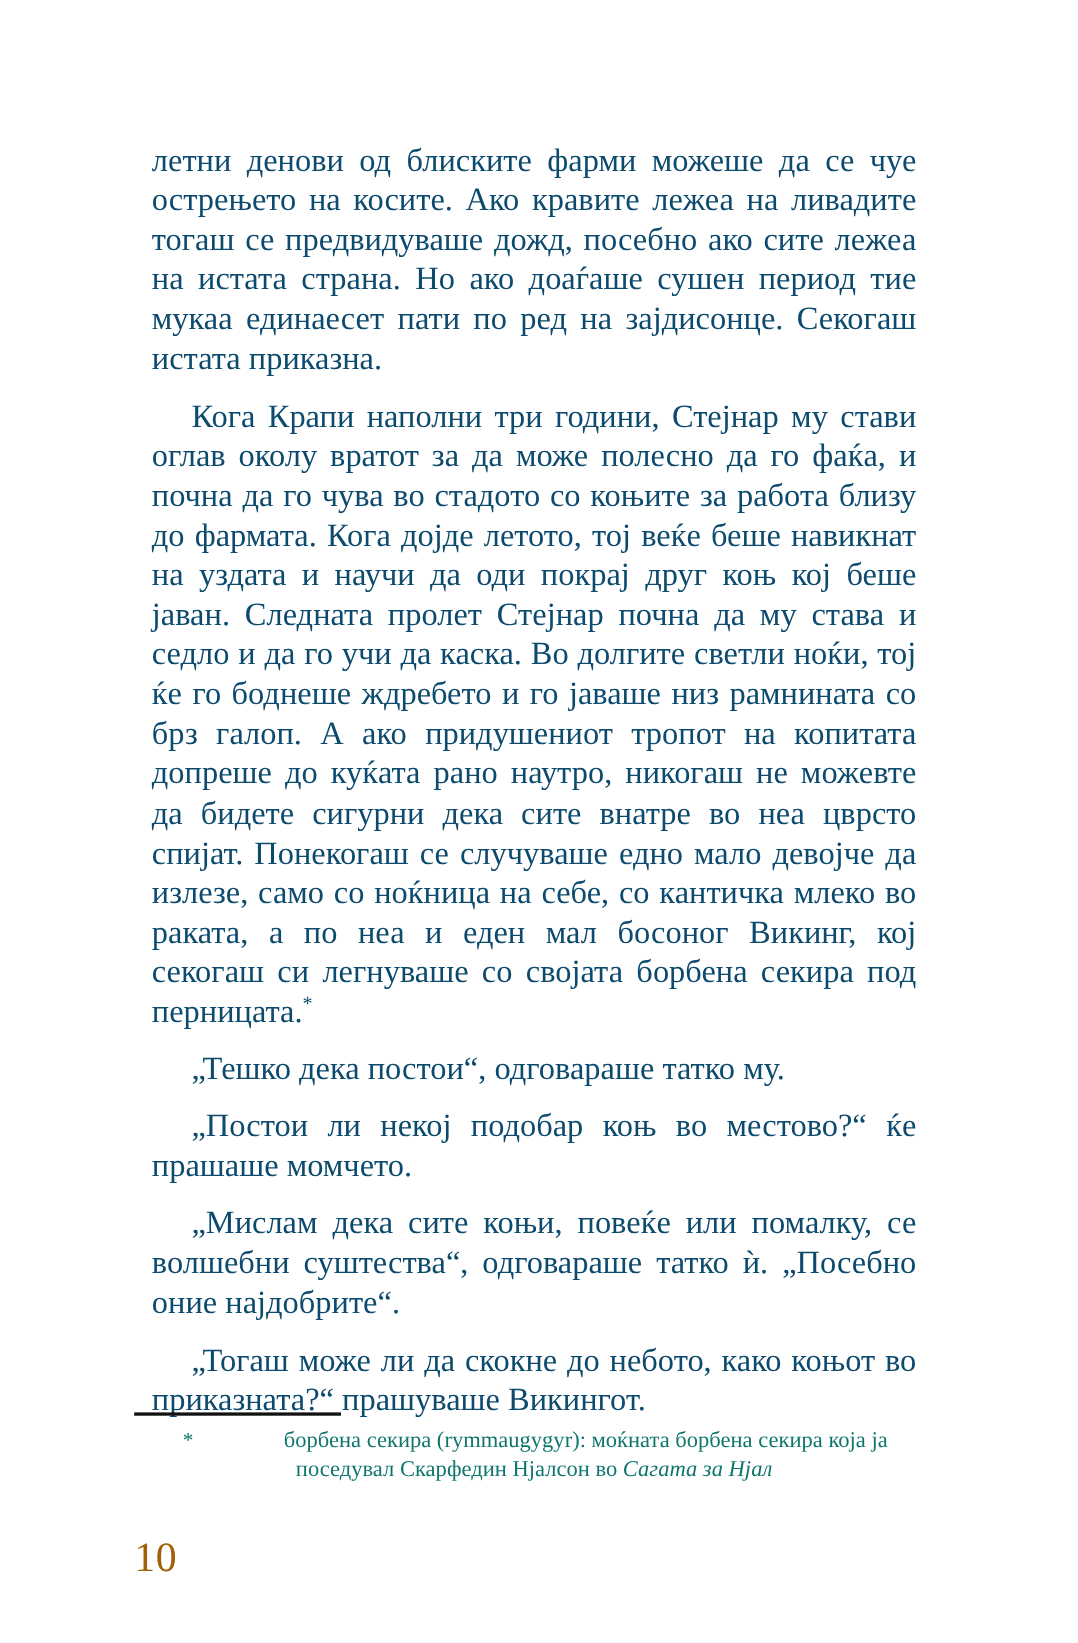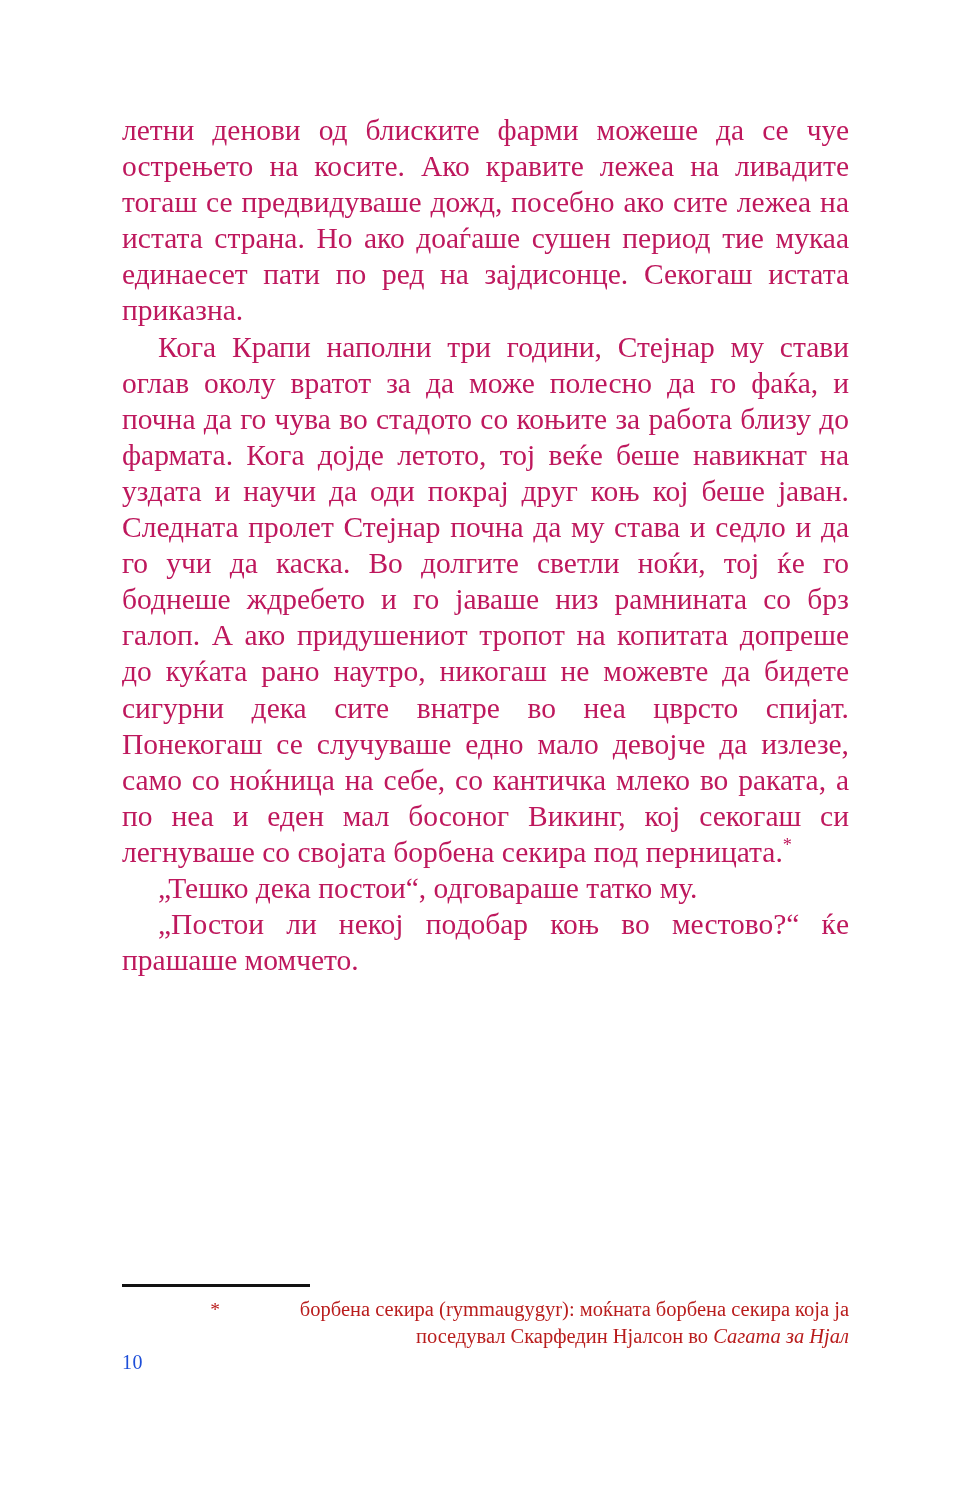--- a/index.html
+++ b/index.html
@@ -24,26 +24,26 @@
 
   
   .textblock {
     position: absolute;
     left: 122px;
     top: 112px;
     width: 727px;
   }
 
   .para {
-    margin: 0;
+    margin: 16px;
     font-size: 29.5px;
     line-height: 36.1px;
     text-align: justify;
     text-justify: inter-word;
-    color: #be185d;
+    color: #0c4a6e;
     hyphens: none;
     -webkit-hyphens: none;
     word-spacing: 0.0em;
   }
 
   .para.cont {
     text-indent: 0;
   }
 
   .para.indent {
@@ -68,22 +68,22 @@
     width: 188px;
     height: 0;
     border-top: 3px solid #111111;
     margin: 0 0 9px 0;
   }
 
   .footnote-text {
     margin: 0;
     font-size: 20.5px;
     line-height: 27px;
-    text-align: right;
-    color: #b91c1c;
+    text-align: center;
+    color: #0f766e;
   }
 
   .footnote-star {
     font-size: 0.95em;
     display: inline-block;
     width: 14px;
   }
 
   .footnote-gap {
     display: inline-block;
@@ -91,44 +91,46 @@
   }
 
   .footnote-title {
     font-style: italic;
   }
 
   
   .folio {
     position: absolute;
     left: 122px;
-    top: 1344px;
-    font-size: 20px;
+    top: 1398px;
+    font-size: 38px;
     line-height: 36px;
-    color: #1d4ed8;
+    color: #a16207;
     letter-spacing: 0.5px;
   }
 </style>
 </head>
 <body>
 
 <div class="page">
 
   <div class="textblock">
 
     <p class="para cont">летни денови од блиските фарми можеше да се чуе острењето на косите. Ако кравите лежеа на ливадите тогаш се предвидуваше дожд, посебно ако сите лежеа на истата страна. Но ако доаѓаше сушен период тие мукаа единаесет пати по ред на зајдисонце. Секогаш истата приказна.</p>
 
     <p class="para indent"><span>Кога Крапи наполни три години, Стејнар му стави оглав околу вратот за да може полесно да го фаќа, и почна да го чува во стадото со коњите за работа близу до фармата. Кога дојде летото, тој веќе беше навикнат на уздата и научи да оди покрај друг коњ кој беше јаван. Следната пролет Стејнар почна да му става и седло и да го учи да каска. Во долгите светли ноќи, тој ќе го боднеше ждребето и го јаваше низ рамнината со брз галоп. А ако придушениот тропот на копитата допреше до куќата рано наутро, никогаш не можевте да бидете сигурни дека сите внатре во неа цврсто спијат. Понекогаш се случуваше едно мало девојче да излезе, само со ноќница на себе, со кантичка млеко во раката, а по неа и еден мал босоног Викинг, кој секогаш си легнуваше со својата борбена секира под перницата.</span><span class="fn-marker">*</span></p>
 
     <p class="para indent">„Тешко дека постои“, одговараше татко му.</p>
 
     <p class="para indent">„Постои ли некој подобар коњ во местово?“ ќе прашаше момчето.</p>
 
 
+    <p class="para indent">„Мислам дека сите коњи, повеќе или помалку, се волшебни суштества“, одговараше татко ѝ. „Посебно оние најдобрите“.</p>
 
+    <p class="para indent">„Тогаш може ли да скокне до небото, како коњот во приказната?“ прашуваше Викингот.</p>
 
   </div>
 
   <div class="footnote">
     <div class="footnote-rule"></div>
     <p class="footnote-text"><span class="footnote-star">*</span><span class="footnote-gap"></span><span>борбена секира (rymmaugygyr): моќната борбена секира која ја поседувал Скарфедин Нјалсон во </span><span class="footnote-title">Сагата за Нјал</span></p>
   </div>
 
   <div class="folio">10</div>
 

